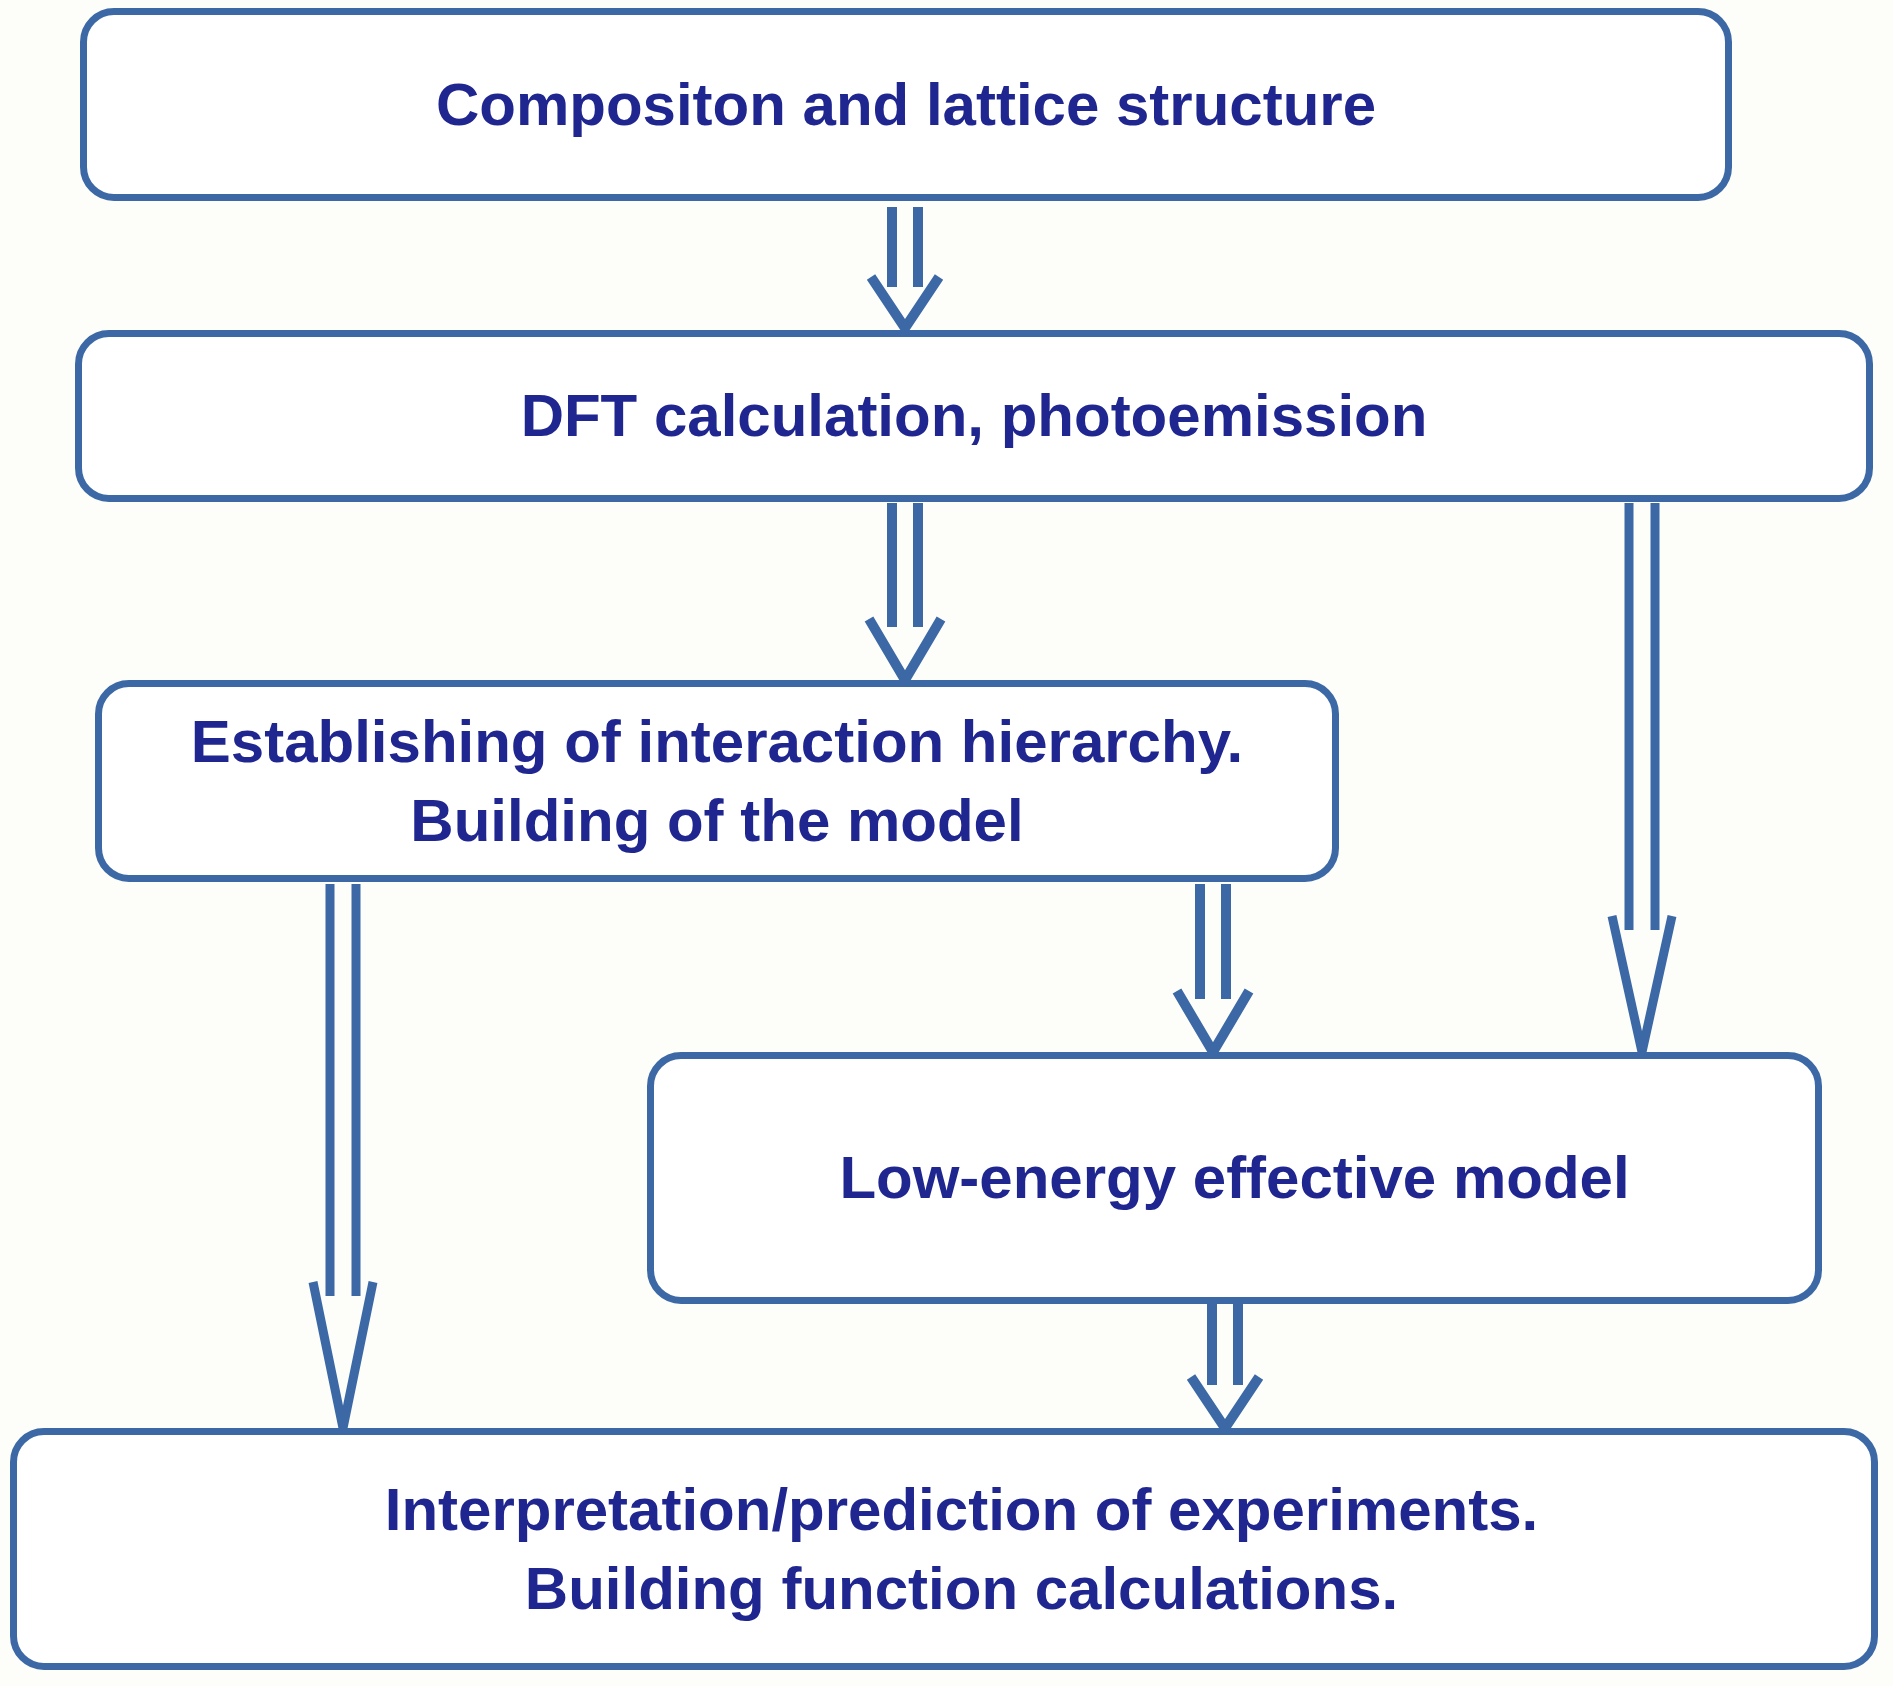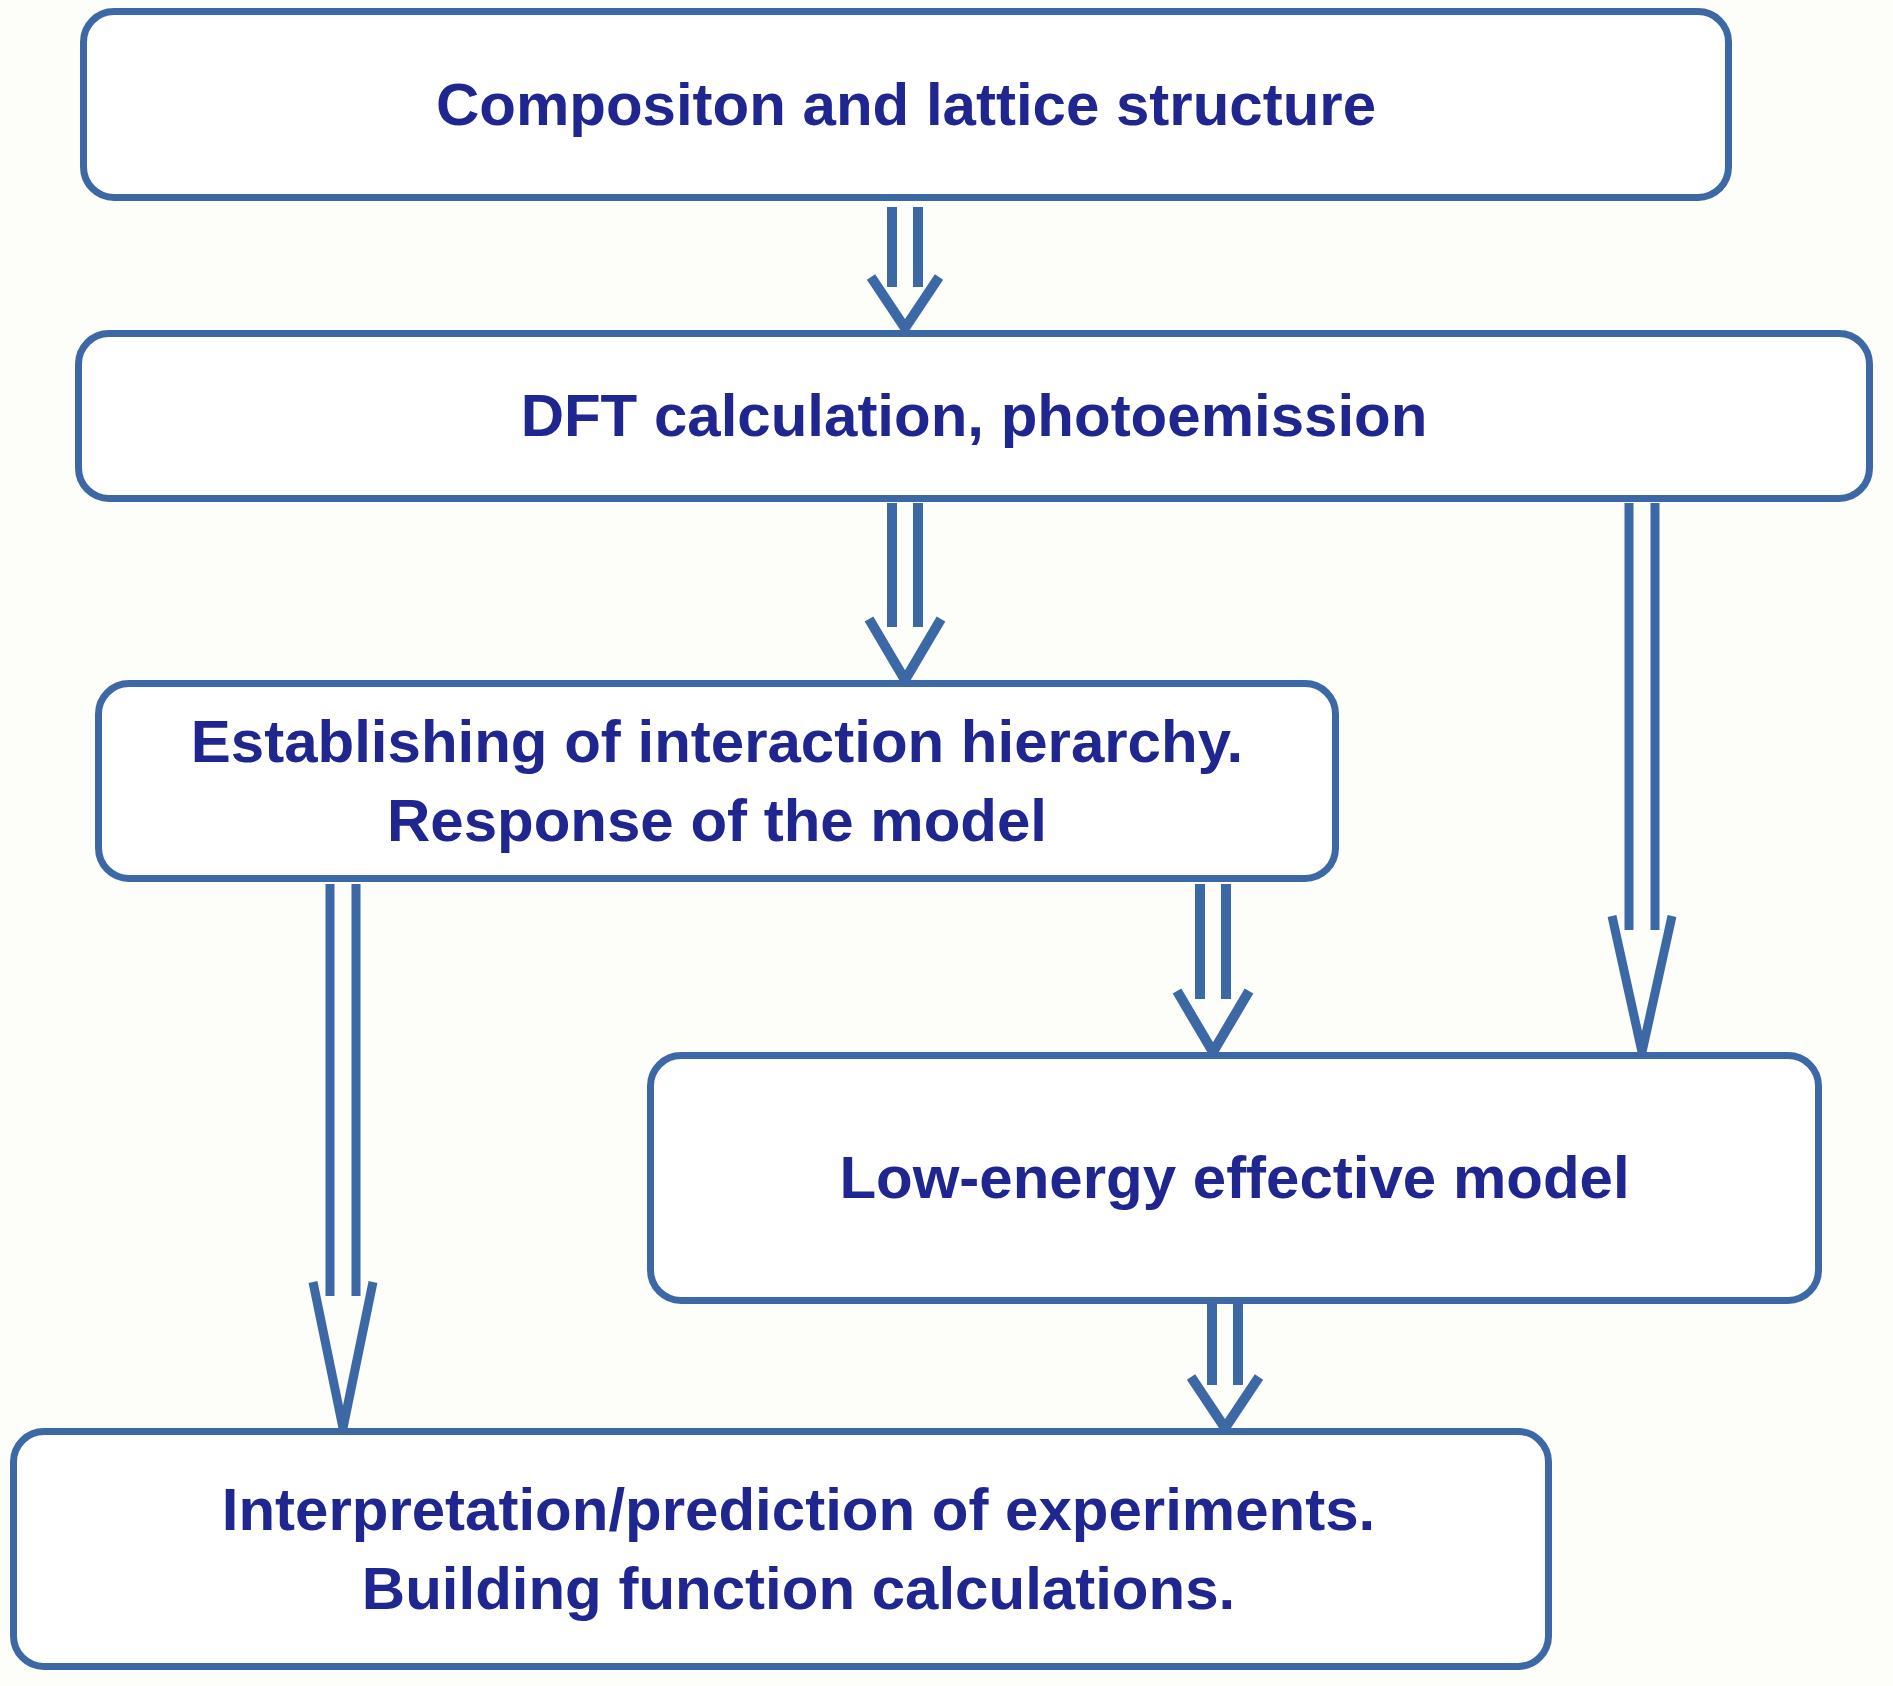--- a/index.html
+++ b/index.html
@@ -98,25 +98,25 @@
   <div class="box" style="left:80px; top:8px; width:1652px; height:193px;">
     <span class="ln">Compositon and lattice structure</span>
   </div>
 
   <div class="box" style="left:75px; top:330px; width:1798px; height:172px;">
     <span class="ln">DFT calculation, photoemission</span>
   </div>
 
   <div class="box" style="left:95px; top:680px; width:1244px; height:202px;">
     <span class="ln">Establishing of interaction hierarchy.</span>
-    <span class="ln">Response of the model</span>
+    <span class="ln">Building of the model</span>
   </div>
 
   <div class="box" style="left:647px; top:1052px; width:1175px; height:252px;">
     <span class="ln">Low-energy effective model</span>
   </div>
 
-  <div class="box" style="left:10px; top:1428px; width:1542px; height:242px;padding-left:35px;">
+  <div class="box" style="left:10px; top:1428px; width:1868px; height:242px;padding-left:35px;">
     <span class="ln">Interpretation/prediction of experiments.</span>
     <span class="ln">Building function calculations.</span>
   </div>
 
 </div>
 
 </body></html>

